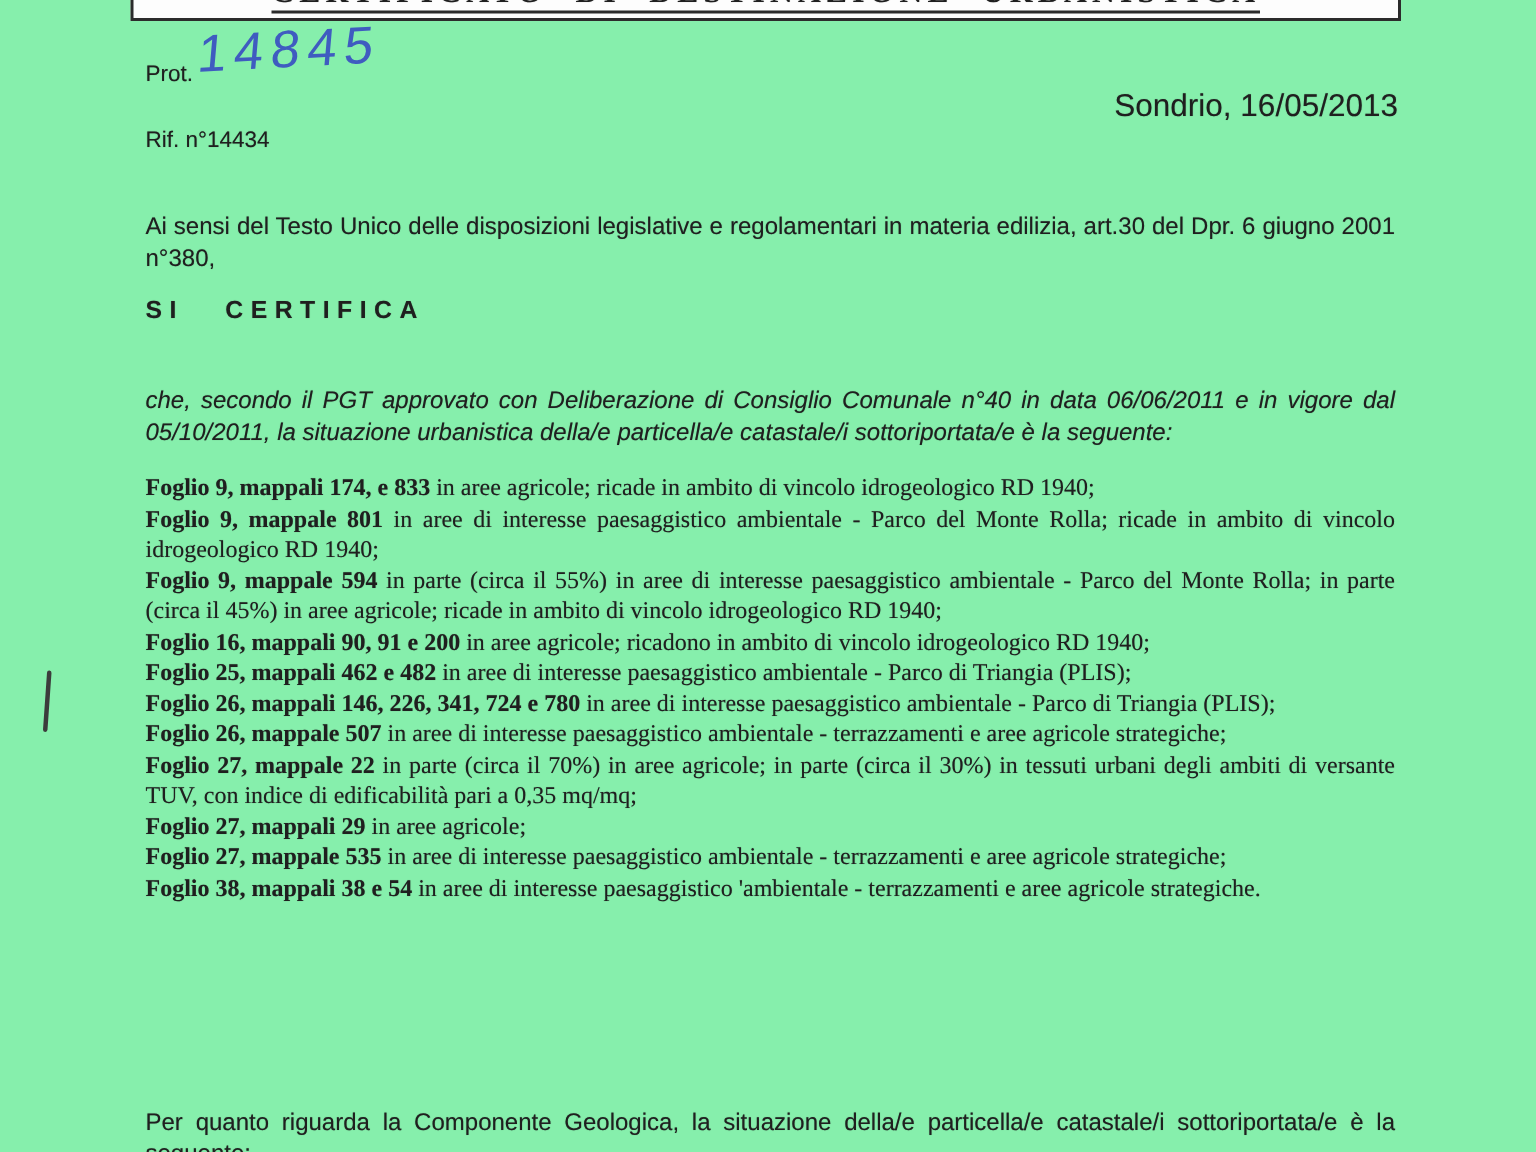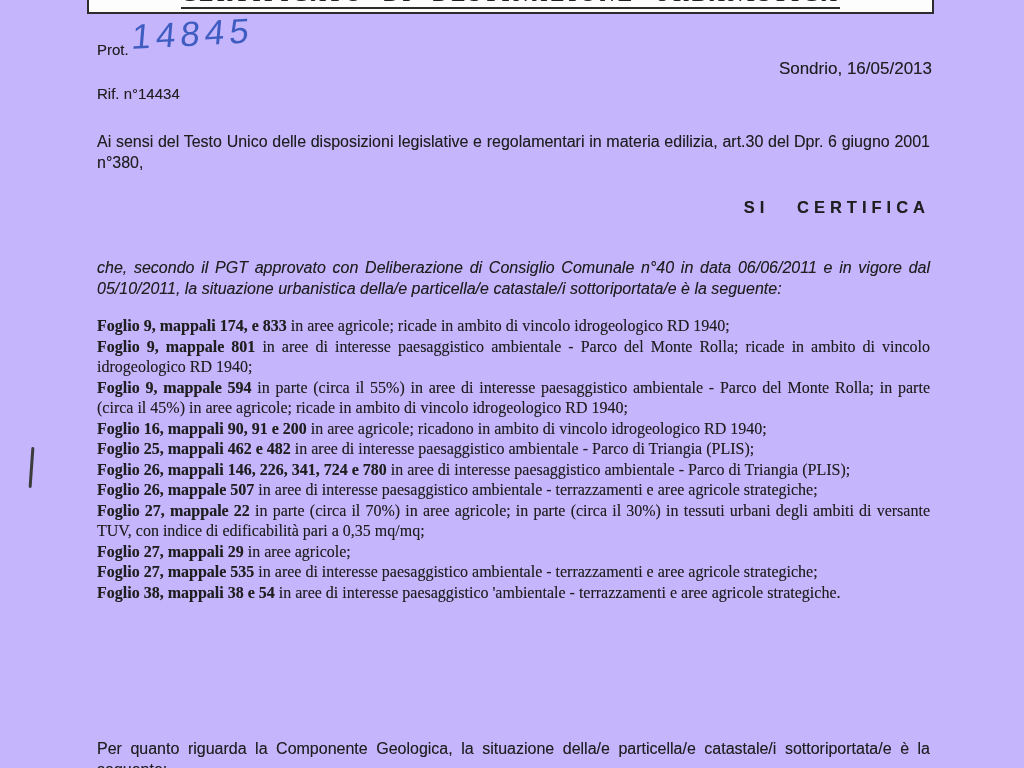--- a/index.html
+++ b/index.html
@@ -4,21 +4,21 @@
 <style>
   html, body {
     margin: 0;
     padding: 0;
     background: #ffffff;
   }
   .page {
     position: relative;
     width: 1024px;
     height: 768px;
-    background: #c4b5fd;
+    background: #86efac;
     overflow: hidden;
     font-family: "Liberation Sans", sans-serif;
     color: #1f1f1f;
     text-rendering: optimizeLegibility;
   }
   .scan-text {
     text-shadow: 0 0 0.6px rgba(30,30,30,0.45);
   }
 
   
@@ -63,41 +63,41 @@
     color: #3f5cc0;
     transform: rotate(-3deg) skewX(-8deg);
     transform-origin: left bottom;
     font-weight: 400;
     white-space: nowrap;
   }
   .place-date {
     position: absolute;
     right: 92px;
     top: 59px;
-    font-size: 17px;
+    font-size: 21px;
   }
   .rif-line {
     position: absolute;
     left: 97px;
     top: 85px;
     font-size: 15px;
   }
 
   .col {
     position: absolute;
     left: 97px;
     width: 833px;
     font-size: 16px;
     line-height: 20.5px;
     text-align: justify;
   }
-  .legal-intro   { top: 132px; }
+  .legal-intro   { top: 142px; }
   .certify       {
     top: 197px;
-    text-align: right;
+    text-align: left;
     font-weight: bold;
     font-size: 16.5px;
     letter-spacing: 5px;
     word-spacing: 18px;
   }
   .pgt-intro     { top: 258px; font-style: italic; }
   .foglio-list   { top: 316px; font-family: Liberation Serif, serif; }
   .foglio-list p { margin: 0; }
   .foglio-list strong { font-weight: bold; }
   .geology-intro { top: 739px; }

